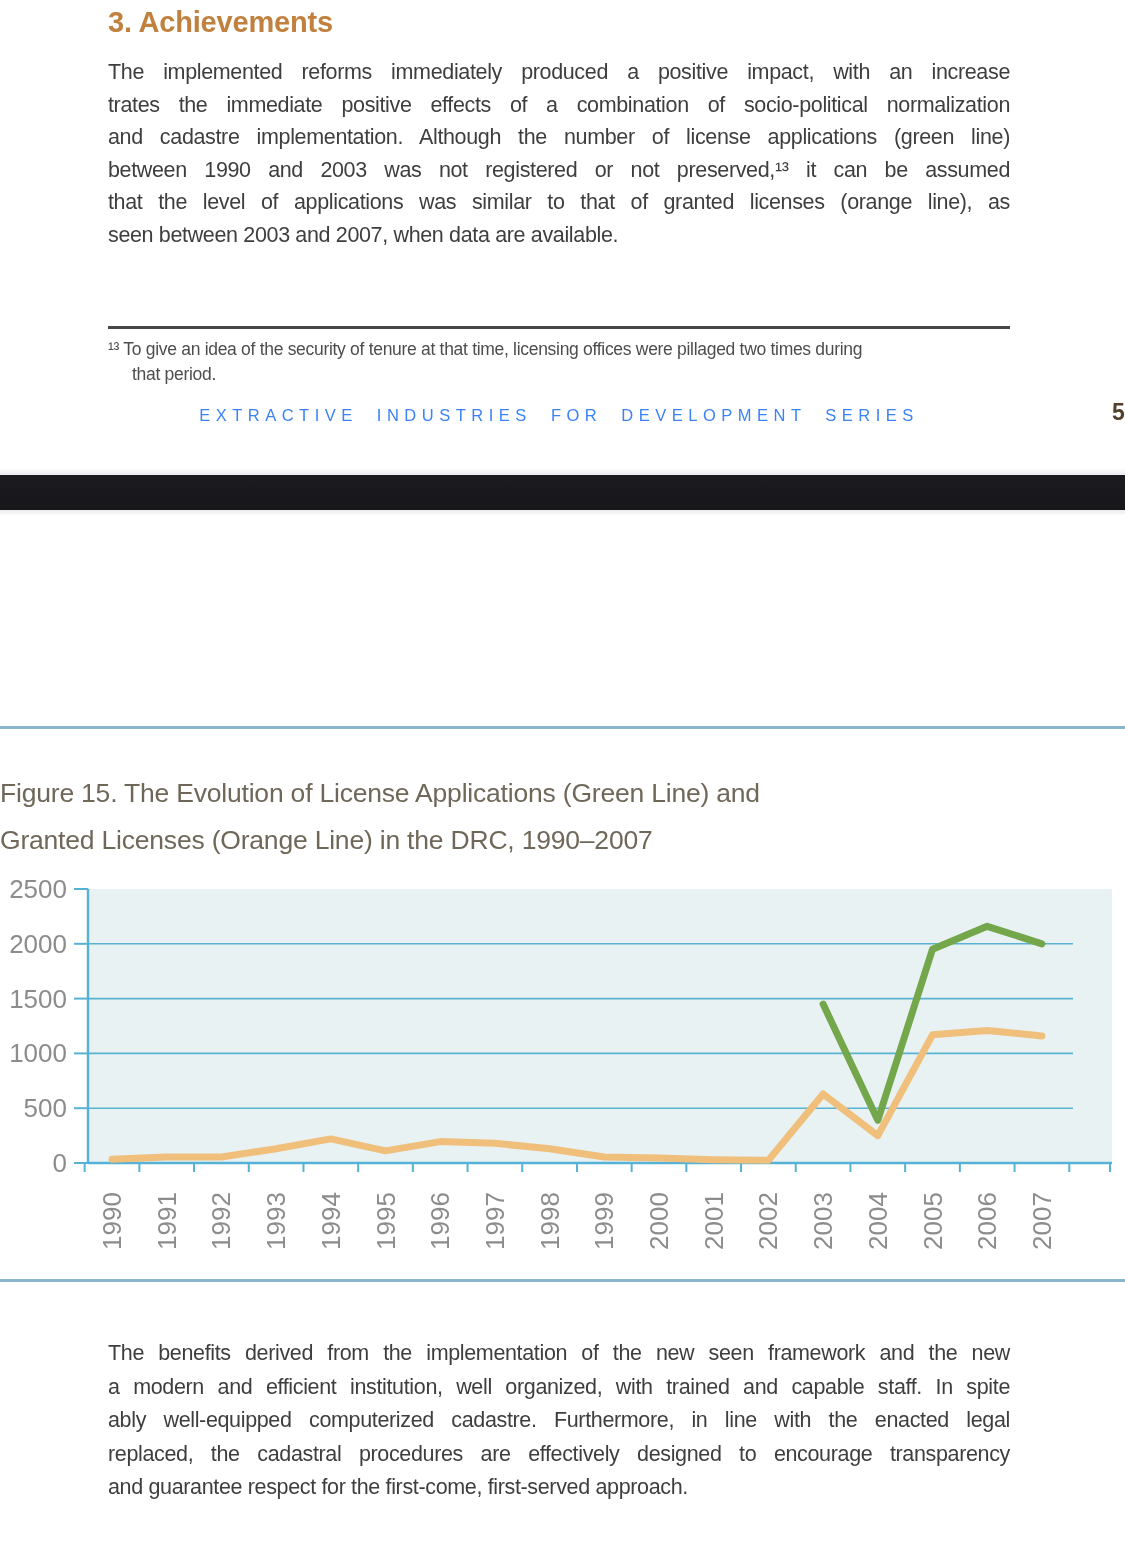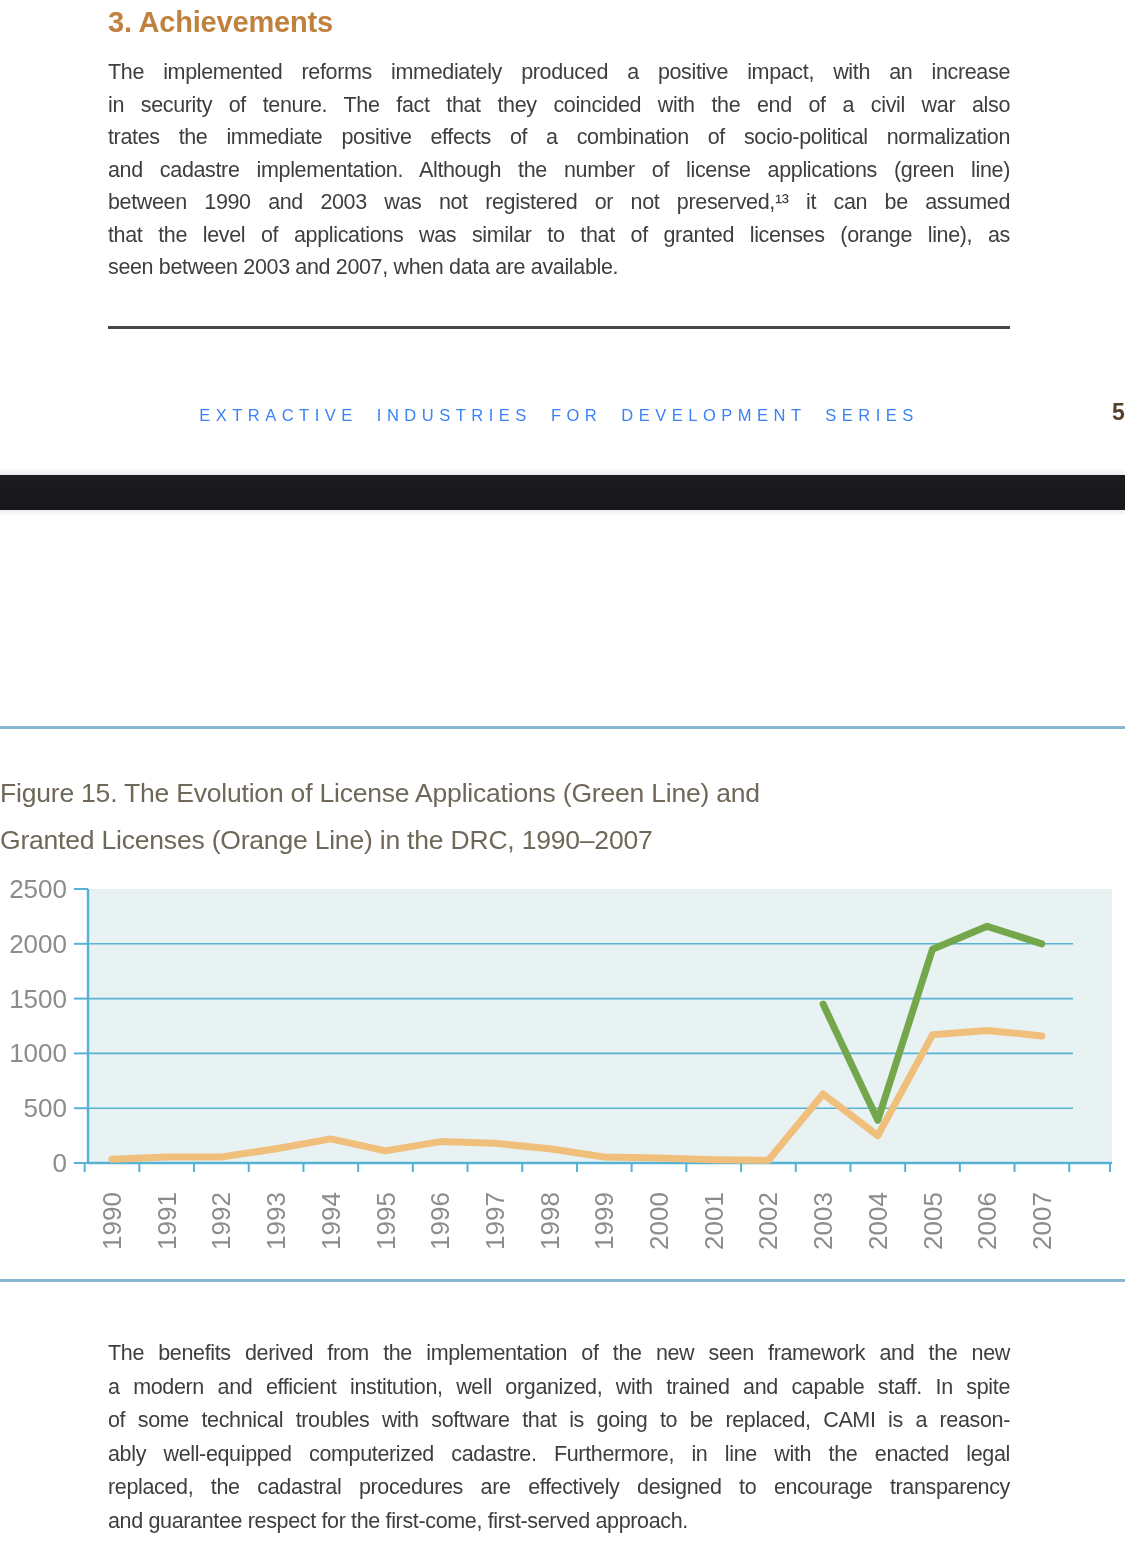--- a/index.html
+++ b/index.html
@@ -49,30 +49,33 @@
 </style>
 </head>
 <body>
 
 <div class="page">
 
   <div class="heading">3. Achievements</div>
 
   <div class="para para1">
       <div class="tline">The implemented reforms immediately produced a positive impact, with an increase</div>
-      <div class="tline">in security of tenure. The fact that they coincided with the end of a civil war also</div>
       <div class="tline">trates the immediate positive effects of a combination of socio-political normalization</div>
       <div class="tline">and cadastre implementation. Although the number of license applications (green line)</div>
       <div class="tline">between 1990 and 2003 was not registered or not preserved,¹³ it can be assumed</div>
       <div class="tline">that the level of applications was similar to that of granted licenses (orange line), as</div>
       <div class="tline">seen between 2003 and 2007, when data are available.</div>
     </div>
 
   <div class="fn-rule"></div>
 
+  <div class="footnote">
+      <div class="tline">¹³ To give an idea of the security of tenure at that time, licensing offices were pillaged two times during</div>
+      <div class="tline">that period.</div>
+    </div>
 
   <div class="footer-series">EXTRACTIVE INDUSTRIES FOR DEVELOPMENT SERIES</div>
 
   <div class="page-num">5</div>
 
   <div class="bar-fade-top"></div>
   <div class="black-bar"></div>
   <div class="bar-fade-bottom"></div>
 
   <div class="rule rule-top"></div>
@@ -144,19 +147,18 @@
         <polyline points="112,279.2 166.7,277.0 221.4,277.0 276.1,268.8 330.8,258.9 385.5,270.9 440.20000000000005,261.6 494.90000000000003,263.3 549.6,268.8 604.3,277.0 659,278.1 713.7,279.7 768.4000000000001,280.3 823.1,214.0 877.8000000000001,255.6 932.5,154.8 987.2,150.4 1041.9,155.9" fill="none" stroke="#f0bf7c" stroke-width="7" stroke-linejoin="round" stroke-linecap="round"></polyline>
         <polyline points="823.1,124.1 877.8000000000001,240.3 932.5,69.3 987.2,46.3 1041.9,63.8" fill="none" stroke="#74a74c" stroke-width="7" stroke-linejoin="round" stroke-linecap="round"></polyline>
       </svg>
   </div>
 
   <div class="rule rule-bottom"></div>
 
   <div class="para para2">
       <div class="tline">The benefits derived from the implementation of the new seen framework and the new</div>
       <div class="tline">a modern and efficient institution, well organized, with trained and capable staff. In spite</div>
-      <div class="tline">of some technical troubles with software that is going to be replaced, CAMI is a reason-</div>
       <div class="tline">ably well-equipped computerized cadastre. Furthermore, in line with the enacted legal</div>
       <div class="tline">replaced, the cadastral procedures are effectively designed to encourage transparency</div>
       <div class="tline">and guarantee respect for the first-come, first-served approach.</div>
     </div>
 
 </div>
 
 </body></html>

